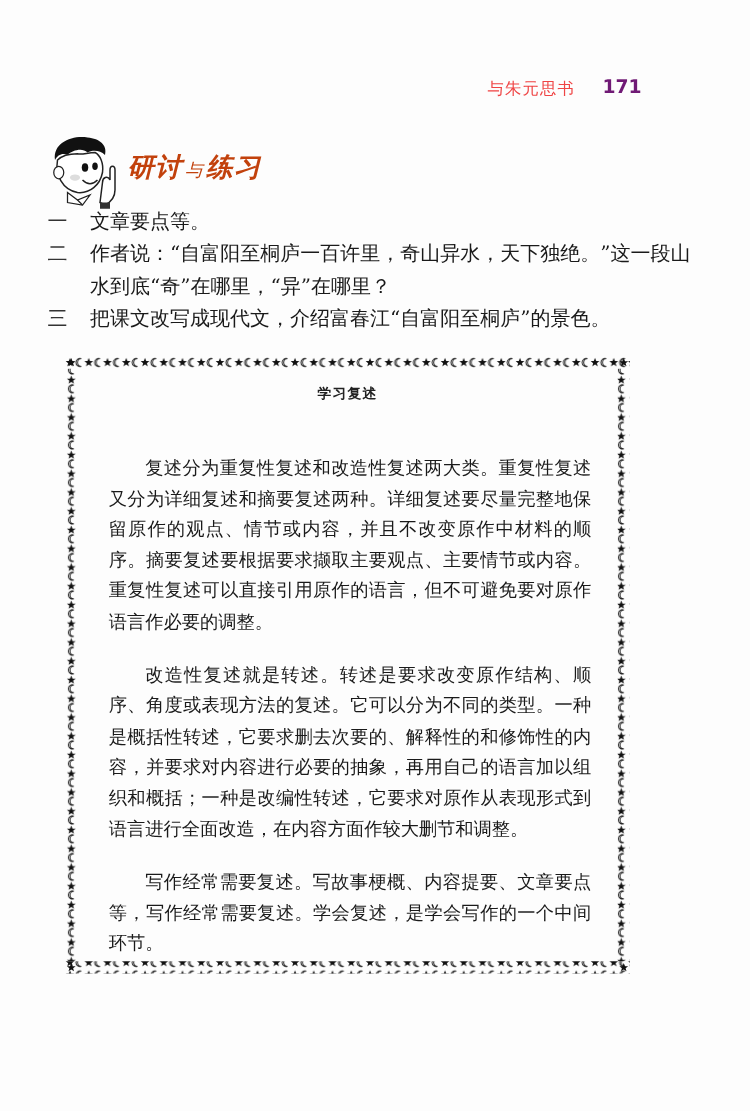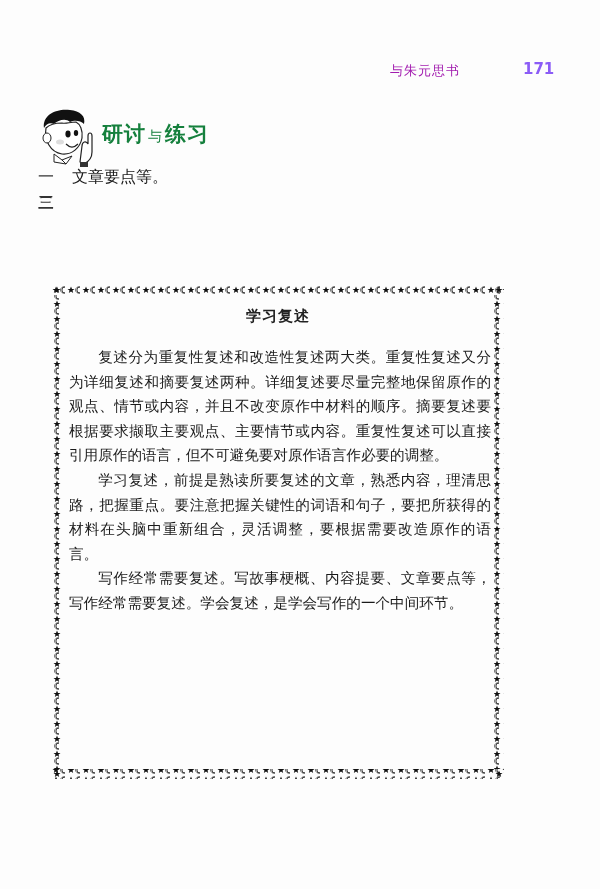--- a/index.html
+++ b/index.html
@@ -22,31 +22,30 @@
       left: 0;
       width: 600px;
       height: 22px;
     }
     .running-title {
       position: absolute;
       left: 390px;
       top: 2px;
       font-size: 13px;
       letter-spacing: 1px;
-      color: #a21caf;
+      color: #ef4444;
     }
     .page-number {
       position: absolute;
       left: 482px;
       top: 0px;
       font-family: "DejaVu Sans", "Liberation Sans", sans-serif;
       font-size: 15px;
       font-weight: bold;
-      color: #8b5cf6;
-      margin-left: 41px;
+      color: #701a75;
     }
     .section-head {
       position: absolute;
       left: 36px;
       top: 106px;
       height: 60px;
       width: 300px;
     }
     .mascot {
       position: absolute;
@@ -55,22 +54,23 @@
       width: 64px;
       height: 62px;
     }
     .section-title {
       position: absolute;
       left: 66px;
       top: 14px;
       font-family: "DejaVu Sans", "Liberation Sans", sans-serif;
       font-weight: bold;
       font-size: 21px;
-      color: #15803d;
+      color: #c2410c;
       letter-spacing: 1px;
+      font-style: italic;
     }
     .section-title .small {
       font-size: 14px;
       font-weight: normal;
       margin: 0 2px;
     }
     .exercises {
       position: absolute;
       left: 38px;
       top: 164px;
@@ -101,37 +101,37 @@
       left: 0;
       top: 0;
     }
     .box-title {
       position: absolute;
       left: 0;
       top: 22px;
       width: 100%;
       text-align: center;
       font-family: "DejaVu Sans", "Liberation Sans", sans-serif;
-      font-size: 15px;
+      font-size: 11px;
       font-weight: bold;
       color: #222;
       letter-spacing: 1px;
     }
     .box-body {
       position: absolute;
       left: 17px;
       top: 60px;
       width: 422px;
       font-size: 14.6px;
       line-height: 24.6px;
       text-align: justify;
       color: #1a1a1a;
     }
     .box-body p {
-      margin: 0;
+      margin: 18px;
       text-indent: 2em;
       text-align: justify;
     }
   </style>
 </head>
 <body>
 
 <div class="running-header">
   <span class="running-title">与朱元思书</span>
   <span class="page-number">171</span>
@@ -164,23 +164,25 @@
   </div>
 </div>
 
 <div class="exercises">
   <div class="ex-item">
     <span class="ex-num">一</span>
     <span>文章要点等。</span>
   </div>
   <div class="ex-item">
     <span class="ex-num">二</span>
+    <span>作者说：“自富阳至桐庐一百许里，奇山异水，天下独绝。”这一段山水到底“奇”在哪里，“异”在哪里？</span>
   </div>
   <div class="ex-item">
     <span class="ex-num">三</span>
+    <span>把课文改写成现代文，介绍富春江“自富阳至桐庐”的景色。</span>
   </div>
 </div>
 
 <div class="box">
   <svg class="border-svg" width="452" height="494" viewBox="0 0 452 494">
     <defs>
       <g id="star">
         <path d="M0 -3.6 L1 -1.1 L3.5 -1.1 L1.5 0.5 L2.2 3 L0 1.5 L-2.2 3 L-1.5 0.5 L-3.5 -1.1 L-1 -1.1 Z" fill="#111"></path>
       </g>
       <g id="moon">
@@ -207,16 +209,16 @@
     <use href="#star" x="5" y="5"></use>
     <use href="#star" x="447" y="5"></use>
     <use href="#star" x="5" y="489"></use>
     <use href="#star" x="447" y="489"></use>
   </svg>
 
   <div class="box-title">学习复述</div>
 
   <div class="box-body">
     <p>复述分为重复性复述和改造性复述两大类。重复性复述又分为详细复述和摘要复述两种。详细复述要尽量完整地保留原作的观点、情节或内容，并且不改变原作中材料的顺序。摘要复述要根据要求撷取主要观点、主要情节或内容。重复性复述可以直接引用原作的语言，但不可避免要对原作语言作必要的调整。</p>
-    <p>学习复述，前提是熟读所要复述的文章，熟悉内容，理清思路，把握重点。要注意把握关键性的词语和句子，要把所获得的材料在头脑中重新组合，灵活调整，要根据需要改造原作的语言。</p>
+    <p>改造性复述就是转述。转述是要求改变原作结构、顺序、角度或表现方法的复述。它可以分为不同的类型。一种是概括性转述，它要求删去次要的、解释性的和修饰性的内容，并要求对内容进行必要的抽象，再用自己的语言加以组织和概括；一种是改编性转述，它要求对原作从表现形式到语言进行全面改造，在内容方面作较大删节和调整。</p>
     <p>写作经常需要复述。写故事梗概、内容提要、文章要点等，写作经常需要复述。学会复述，是学会写作的一个中间环节。</p>
   </div>
 </div>
 
 </body></html>

